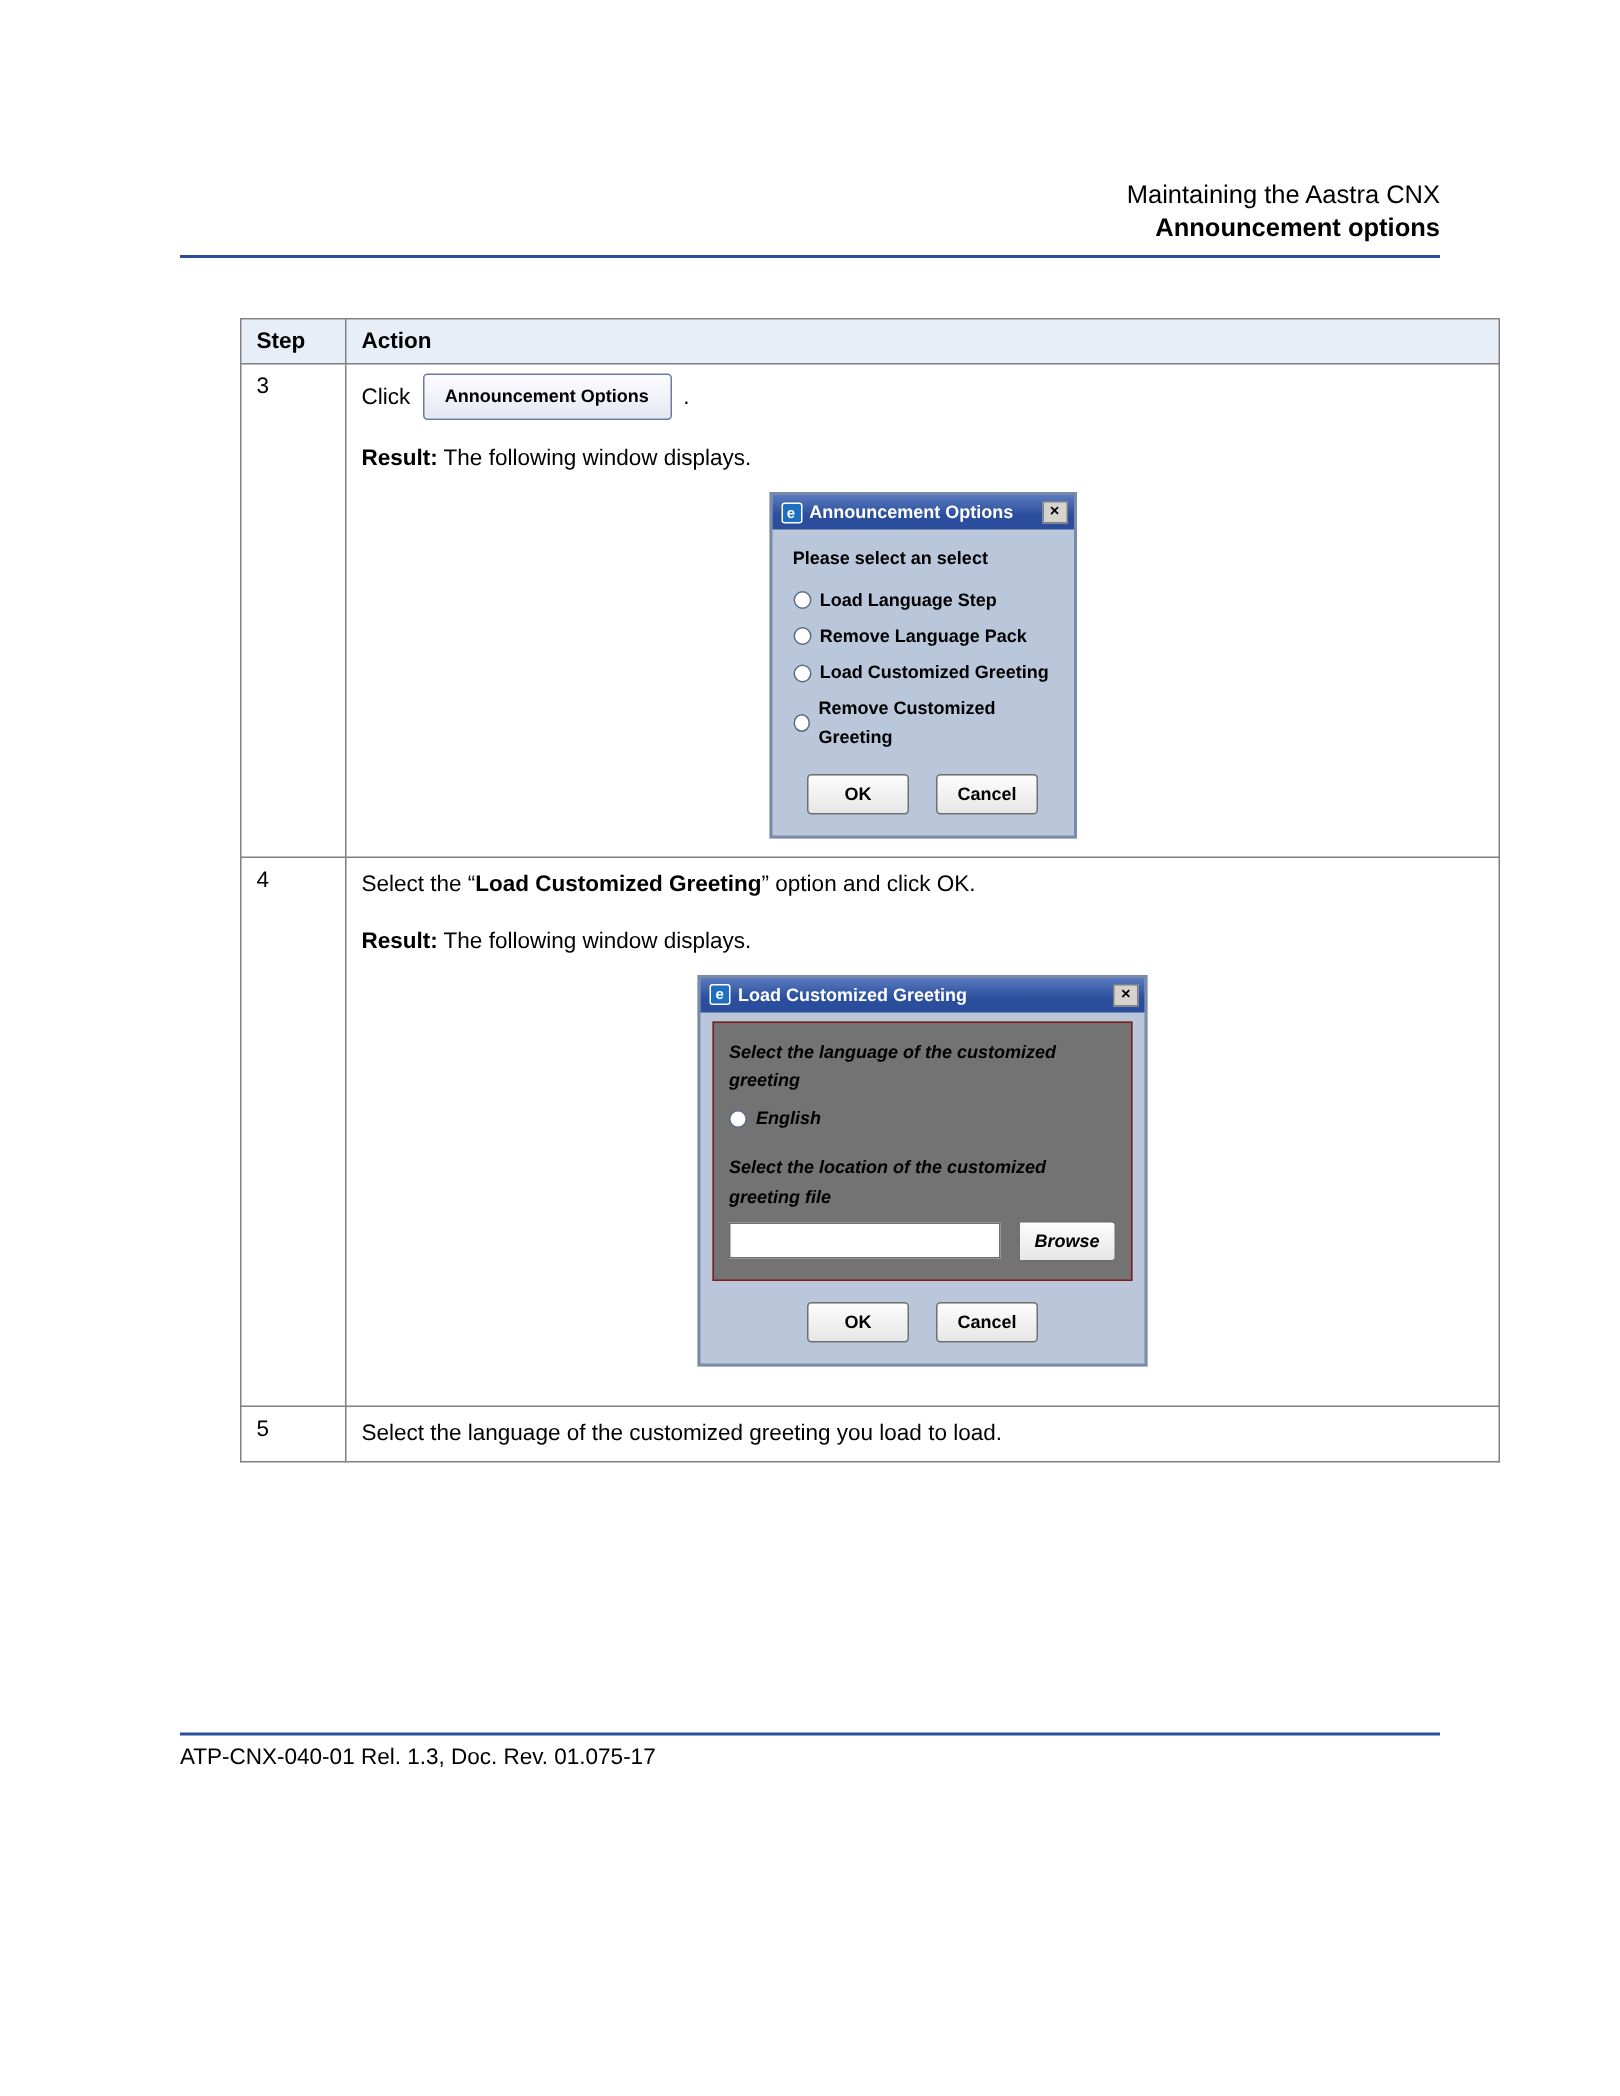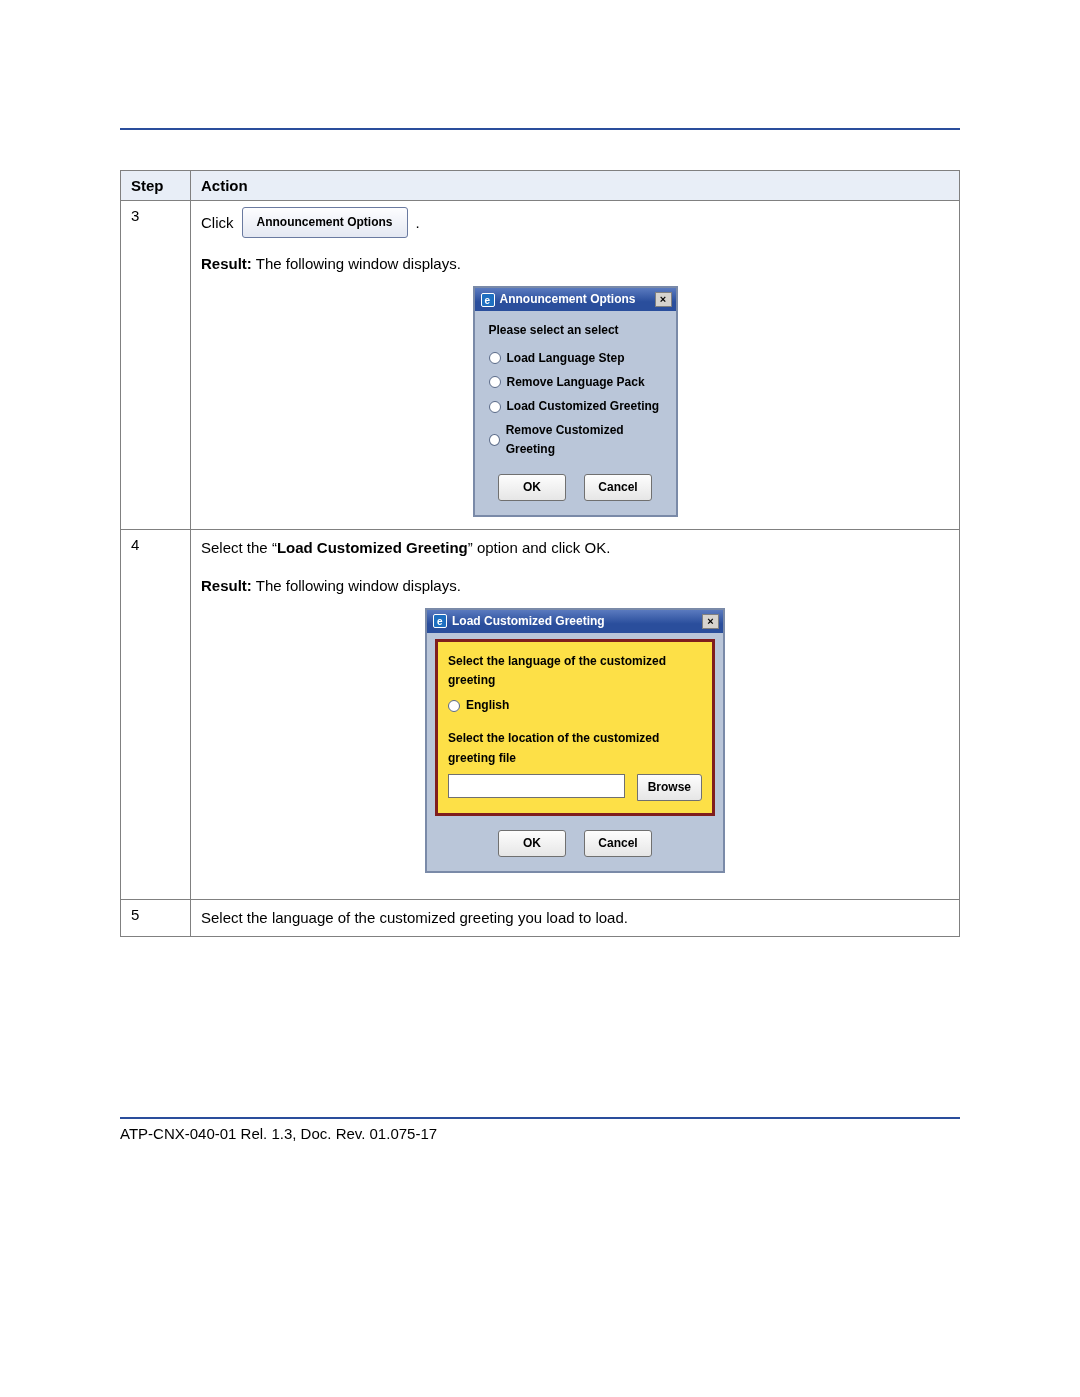--- a/index.html
+++ b/index.html
@@ -31,20 +31,21 @@
     font-weight: bold;
   }
   .header-rule {
     border: none;
     border-top: 2px solid #2a4e9c;
     margin: 8px 0 40px 0;
   }
   table.steps {
     border-collapse: collapse;
     width: 100%;
+    margin-left: 40px;
   }
   table.steps th, table.steps td {
     border: 1px solid #808080;
     text-align: left;
     vertical-align: top;
     padding: 6px 10px;
     font-size: 15px;
   }
   table.steps th {
     background: #e8eef7;
@@ -144,27 +145,28 @@
     width: 68px;
     text-align: center;
     font-weight: bold;
     font-size: 12px;
   }
 
   
   .dlg2 { width: 300px; }
   .dlg2 .dlg-body { padding: 6px 8px 14px 8px; }
   .inset-panel {
-    border: 3px solid #7f1d1d;
-    background: #fde047;
+    border: 1px solid #7f1d1d;
+    background: #737373;
     padding: 10px 10px 12px 10px;
+    font-style: italic;
   }
   .section-label { font-weight: bold; font-size: 12px; margin-bottom: 6px; }
   .lang-row { display: flex; align-items: center; gap: 6px; margin-bottom: 14px; }
-  .file-row { display: flex; align-items: flex-start; gap: 12px; margin-top: 4px; }
+  .file-row { display: flex; align-items: center; gap: 12px; margin-top: 4px; }
   .file-input {
     flex: 1;
     background: #fff;
     border: 1px solid #707070;
     height: 24px;
   }
   .browse-btn {
     background: linear-gradient(#fdfdfd, #e6e6e6);
     border: 1px solid #707070;
     border-left: 1px solid #707070;
@@ -184,20 +186,24 @@
     display: flex;
     justify-content: flex-start;
     font-size: 15px;
   }
 </style>
 </head>
 <body>
 
 <div class="page">
 
+  <div class="header">
+    <div class="header-top">Maintaining the Aastra CNX</div>
+    <div class="header-sub">Announcement options</div>
+  </div>
   <hr class="header-rule">
 
   <table class="steps">
     <thead>
       <tr>
         <th class="col-step">Step</th>
         <th>Action</th>
       </tr>
     </thead>
     <tbody>

